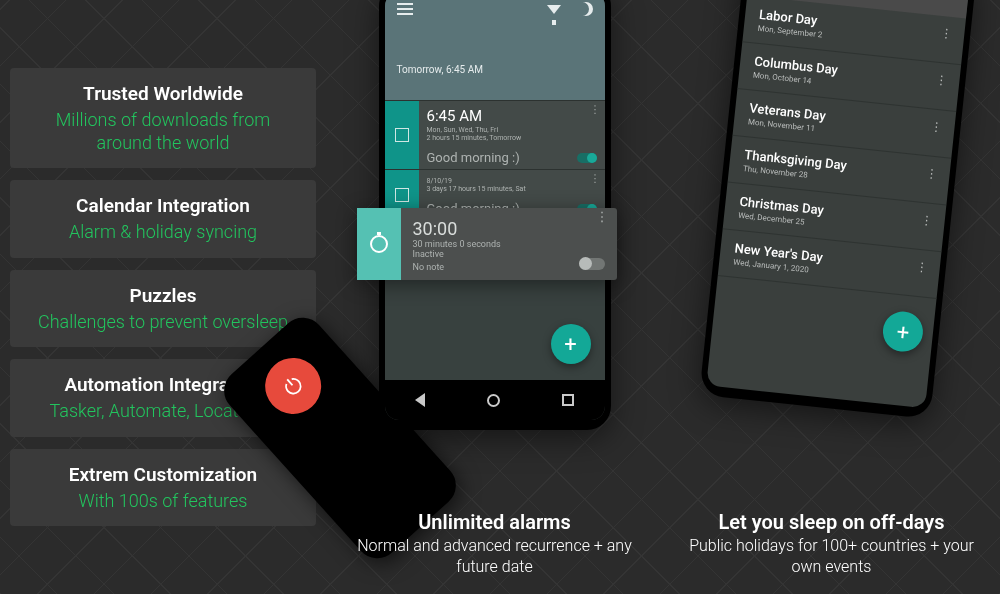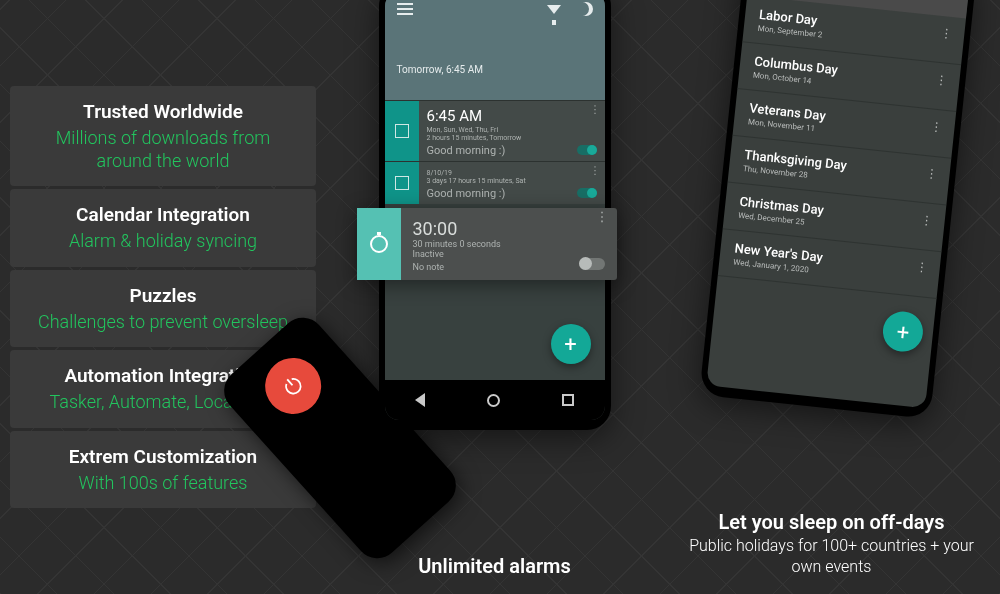--- a/index.html
+++ b/index.html
@@ -1,21 +1,21 @@
 <!DOCTYPE html>
 <html><head>
 <meta charset="utf-8">
 <style>
   * { margin: 0; padding: 0; box-sizing: border-box; font-family: -apple-system, BlinkMacSystemFont, "Segoe UI", Roboto, sans-serif; }
   body { width: 1000px; height: 594px; background: #2b2b2b; display: flex; overflow: hidden; position: relative; }
   
   .bg-pattern { position: absolute; inset: 0; opacity: 0.04; background-image: repeating-linear-gradient(45deg, #fff 0, #fff 1px, transparent 1px, transparent 40px), repeating-linear-gradient(-45deg, #fff 0, #fff 1px, transparent 1px, transparent 40px); }
   
   .panel { position: relative; height: 100%; }
-  .panel-left { width: 326px; display: flex; flex-direction: column; justify-content: center; padding: 18px 10px; gap: 3px; }
+  .panel-left { width: 326px; display: flex; flex-direction: column; justify-content: center; padding: 18px 10px; gap: 12px; }
   .panel-mid { width: 337px; display: flex; flex-direction: column; align-items: center; justify-content: flex-end; padding-bottom: 16px; }
   .panel-right { width: 337px; display: flex; flex-direction: column; align-items: center; justify-content: flex-end; padding-bottom: 16px; }
   
   .feature-card { background: #3a3a3a; border-radius: 4px; padding: 14px 16px; text-align: center; color: #fff; }
   .feature-title { font-size: 19px; font-weight: 600; margin-bottom: 4px; }
   .feature-sub { font-size: 18px; font-weight: 300; color: #22c55e; line-height: 1.25; }
   
   .phone-wrap { position: absolute; top: -18px; left: 50%; transform: translateX(-50%); }
   .phone { width: 232px; height: 448px; background: #000; border-radius: 24px; padding: 10px 6px; box-shadow: 0 8px 30px rgba(0,0,0,0.5); position: relative; }
   .phone-screen { width: 100%; height: 100%; background: #38413f; border-radius: 14px; overflow: hidden; display: flex; flex-direction: column; position: relative; }
@@ -28,21 +28,21 @@
   .hdr-spacer { flex: 1; }
   .hdr-tomorrow { color: #e6eced; font-size: 10px; margin-top: 48px; }
   
   .alarm-card { display: flex; background: #434a48; border-top: 1px solid #2c3230; }
   .alarm-accent { width: 34px; background: #0f9489; display: flex; align-items: center; justify-content: center; }
   .repeat-icon { width: 14px; height: 14px; border: 1.5px solid #cfe7e4; position: relative; }
   .alarm-body { flex: 1; padding: 6px 8px 4px; color: #cfd3d1; font-size: 8px; position: relative; }
   .alarm-time { font-size: 15px; font-weight: 400; color: #fff; }
   .alarm-days { font-size: 7px; color: #aeb3b1; margin-top: 1px; }
   .alarm-count { font-size: 7px; color: #aeb3b1; }
-  .alarm-note { font-size: 11px; color: #aeb3b1; margin-top: 2px; }
+  .alarm-note { font-size: 13px; color: #aeb3b1; margin-top: 8px; }
   .alarm-toggle { position: absolute; right: 8px; bottom: 6px; width: 20px; height: 10px; border-radius: 6px; background: #186e65; }
   .alarm-toggle::after { content:''; width:10px; height:10px; background:#19a999; border-radius:50%; position:absolute; right:0; top:0; }
   .alarm-dots { position:absolute; right:6px; top:6px; color:#9aa09e; font-size:11px; line-height:0.5; letter-spacing:-2px; }
   
   .timer-overlay { position: absolute; left: -22px; right: -6px; top: 226px; background: #4c4f4e; border-radius: 3px; box-shadow: 0 4px 20px rgba(0,0,0,0.45); display: flex; }
   .timer-accent { width: 44px; background: #55c1b3; display:flex; align-items:center; justify-content:center; }
   .timer-body { flex:1; padding: 10px 12px 8px; color:#aeb3b1; font-size: 9px; position: relative; }
   .timer-time { font-size: 18px; color: #d9dddb; }
   .timer-toggle { position:absolute; right:12px; bottom:10px; width: 26px; height:12px; background:#727674; border-radius:8px; }
   .timer-toggle::after { content:''; width:13px; height:13px; background:#b7bbb9; border-radius:50%; position:absolute; left:0; top:-1px; }
@@ -169,20 +169,21 @@
           <div>Inactive</div>
           <div style="margin-top:3px;">No note</div>
           <div class="timer-toggle"></div>
         </div>
       </div>
     </div>
   </div>
 
   <div class="caption">
     <div class="cap-title">Unlimited alarms</div>
+    <div class="cap-sub">Normal and advanced recurrence + any future date</div>
   </div>
 </div>
 
 <div class="panel panel-right">
   <div class="phone-wrap" style="left:52%; top:-40px;">
     <div class="phone phone-right">
       <div class="phone-screen" style="background:#3a3f3d;">
         <div class="off-header">Off days</div>
         <div class="off-item">
           <div class="off-dots">⋮</div>

